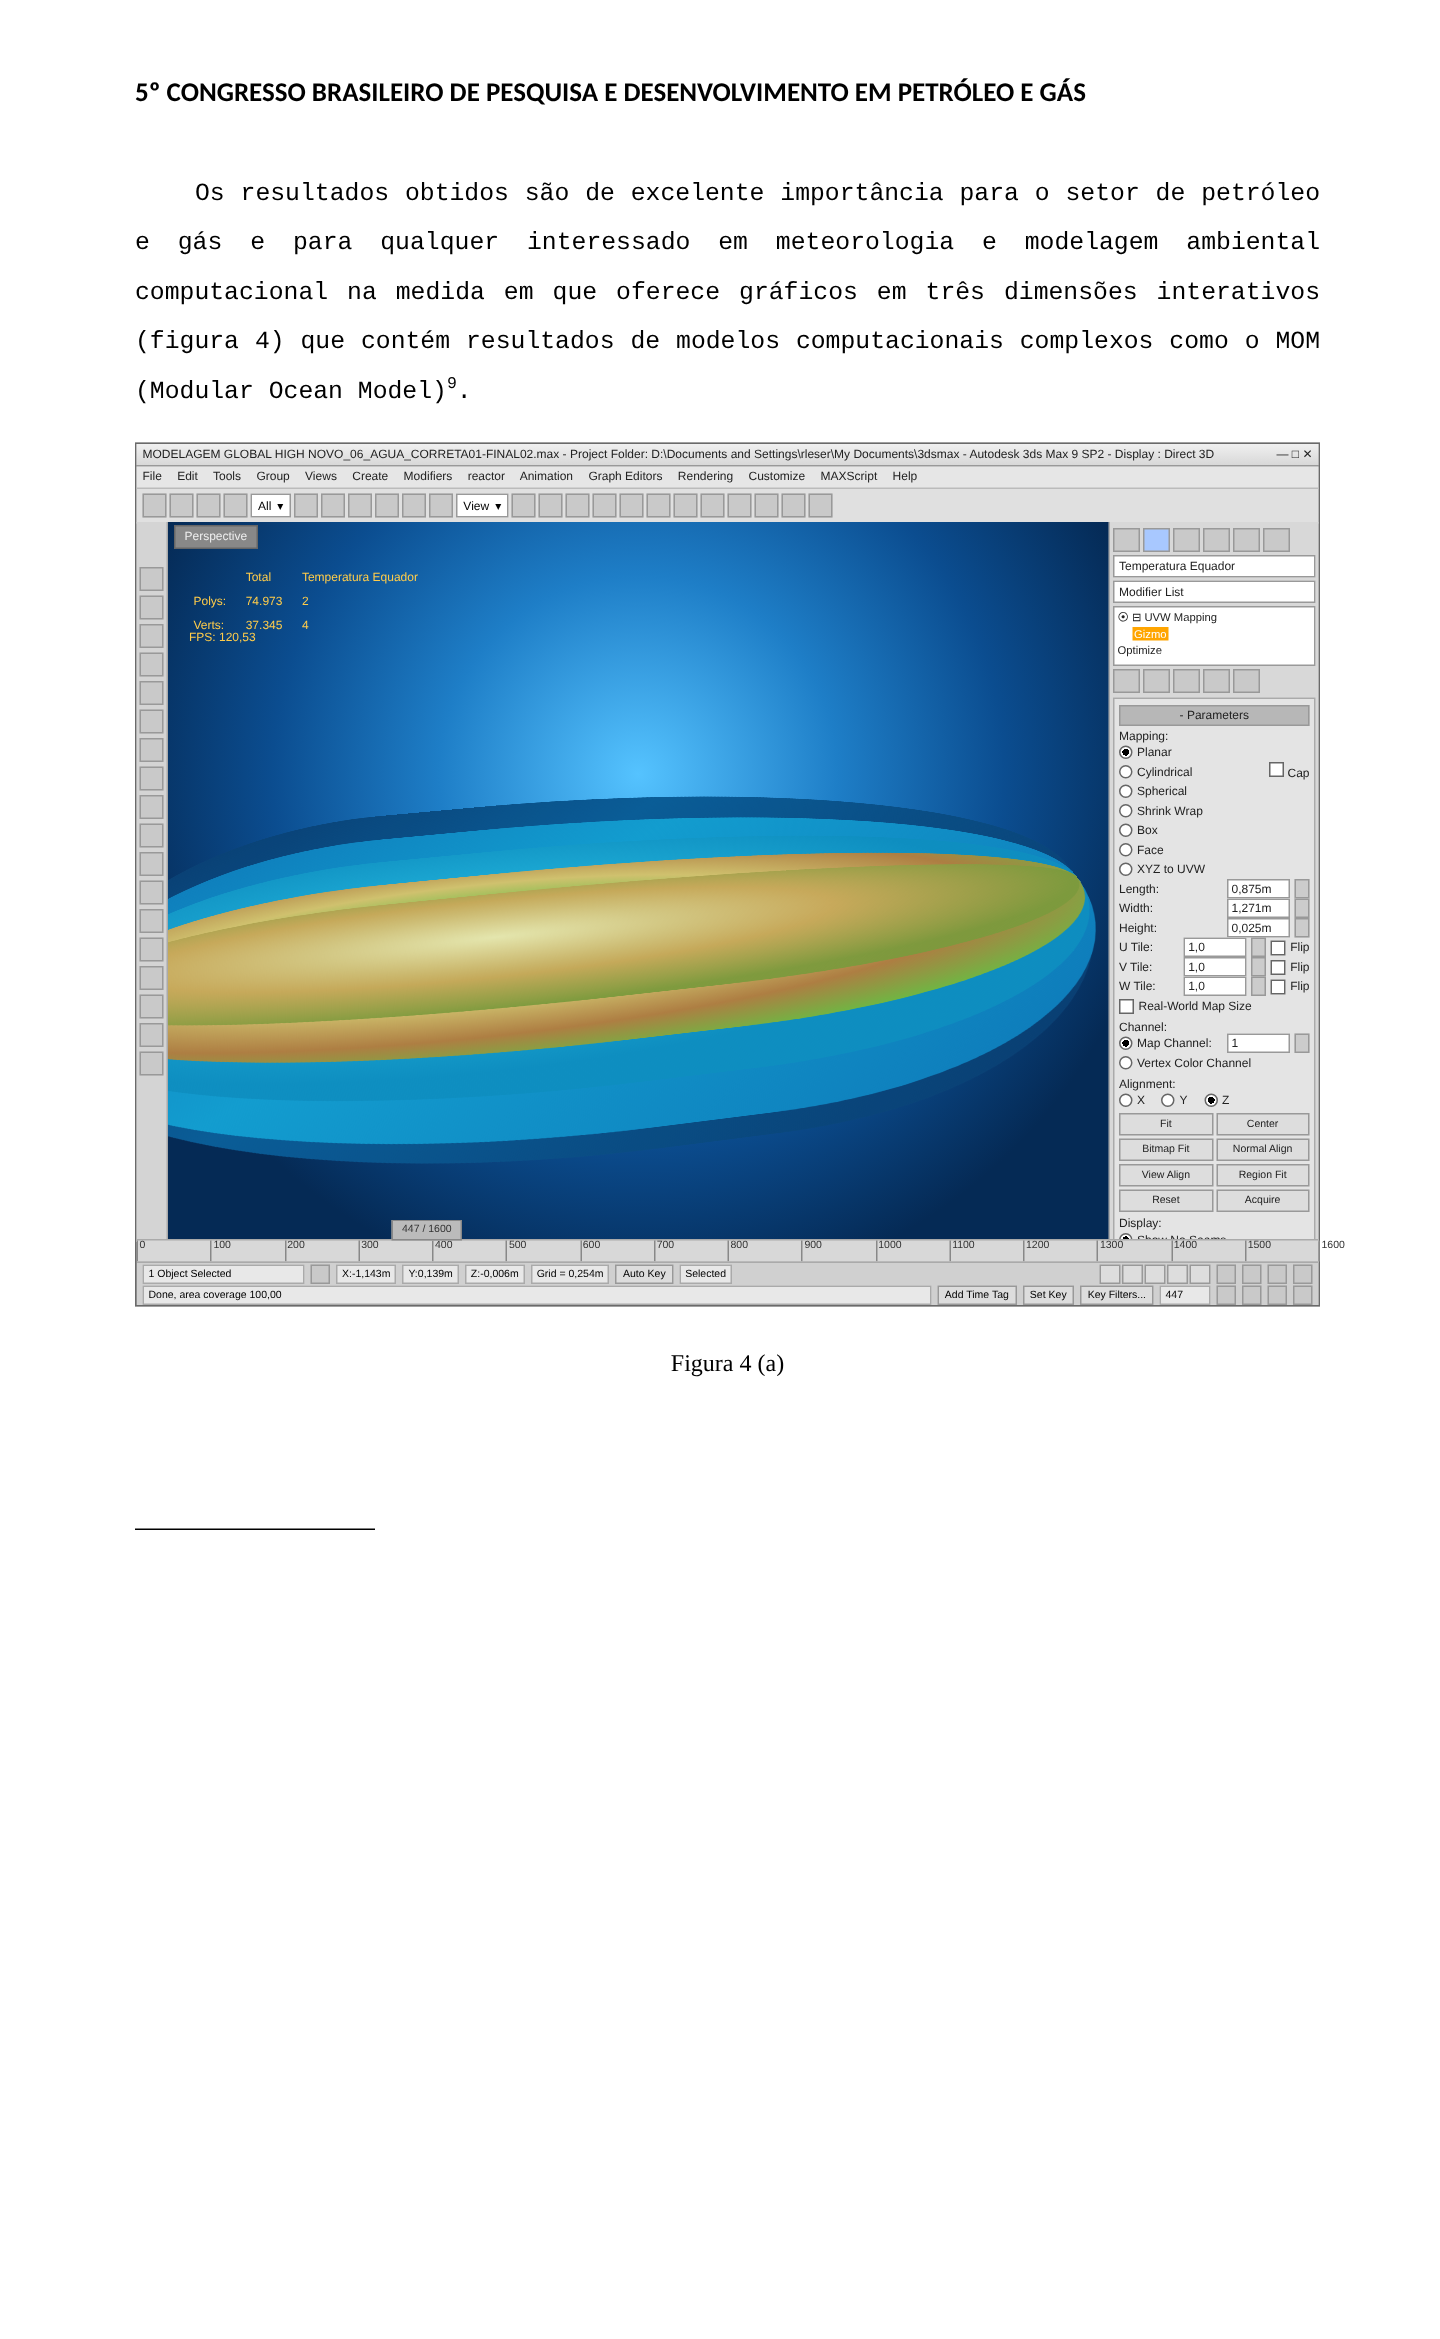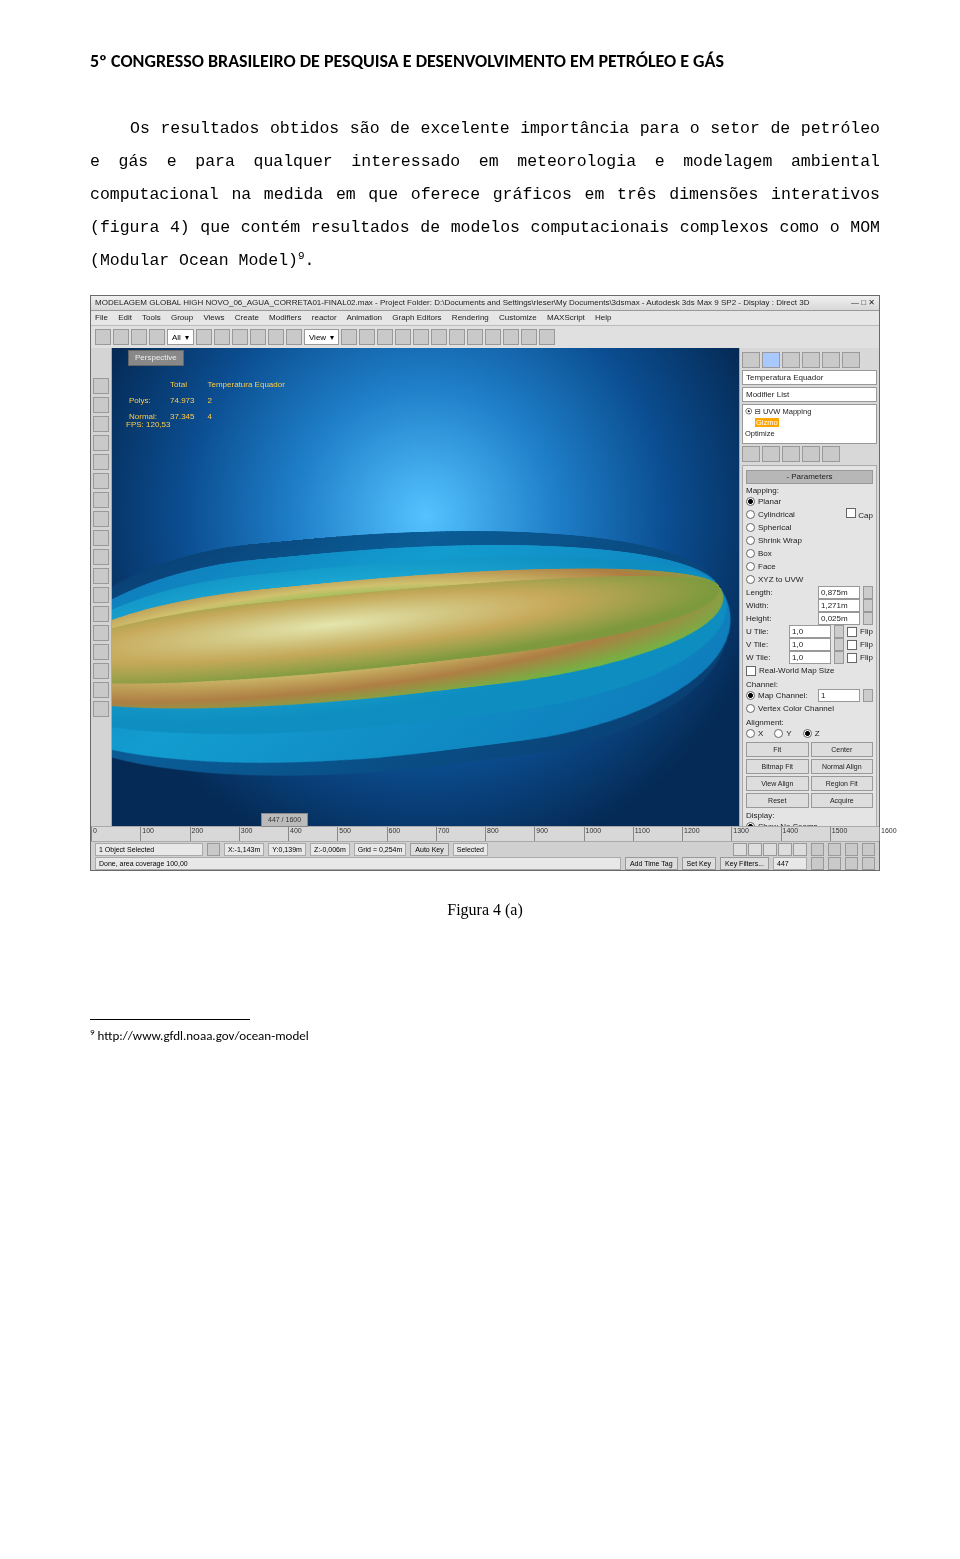--- a/index.html
+++ b/index.html
@@ -93,21 +93,21 @@
     border: 1px solid #999;
     font-size: 8px;
     padding: 0 4px;
     display: inline-flex;
     align-items: center;
     gap: 4px;
   }
   .tab-strip {
     position: absolute;
     top: 54px;
-    left: 16px;
+    left: 4px;
     height: 14px;
     background: #888;
     border: 1px solid #666;
     color: #eee;
     font-size: 8px;
     padding: 0 6px;
     line-height: 14px;
   }
   .layout-row {
     position: absolute;
@@ -375,21 +375,21 @@
                     <td></td>
                     <td>Total</td>
                     <td>Temperatura Equador</td>
                   </tr>
               <tr>
                     <td>Polys:</td>
                     <td>74.973</td>
                     <td>2</td>
                   </tr>
               <tr>
-                    <td>Normal:</td>
+                    <td>Verts:</td>
                     <td>37.345</td>
                     <td>4</td>
                   </tr>
             </tbody>
               </table>
           </div>
           <div class="fps">FPS:   120,53</div>
 
           <div class="terrain">
             <div class="layer l1"></div>
@@ -611,16 +611,13 @@
           <span class="tb-btn" style="width:11px;height:11px;"></span>
           <span class="tb-btn" style="width:11px;height:11px;"></span>
         </div>
       </div>
     </div>
   </div>
 
   <div class="caption">Figura 4 (a)</div>
 
   <hr class="footnote-sep">
-  <div class="footnote">
-    <sup>9</sup><span> http://www.gfdl.noaa.gov/ocean-model</span>
-  </div>
 </div>
 
 </body></html>

